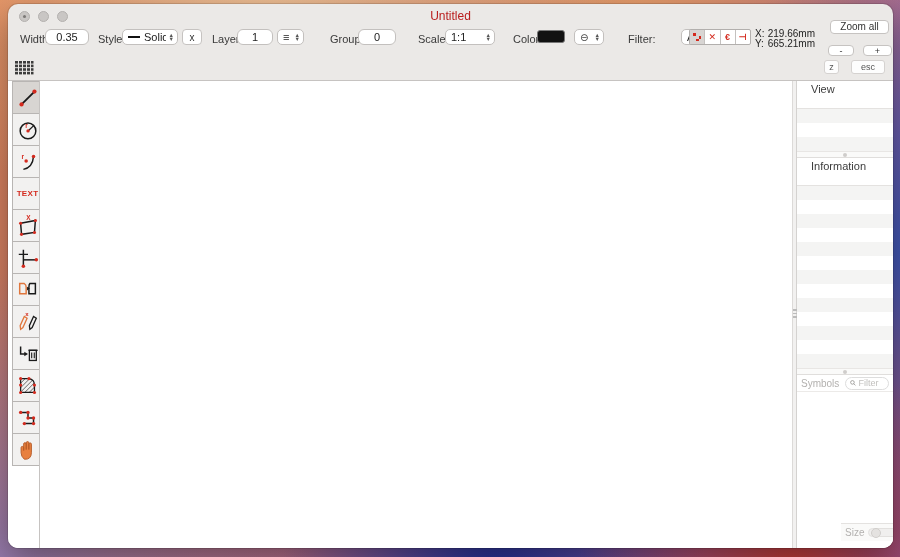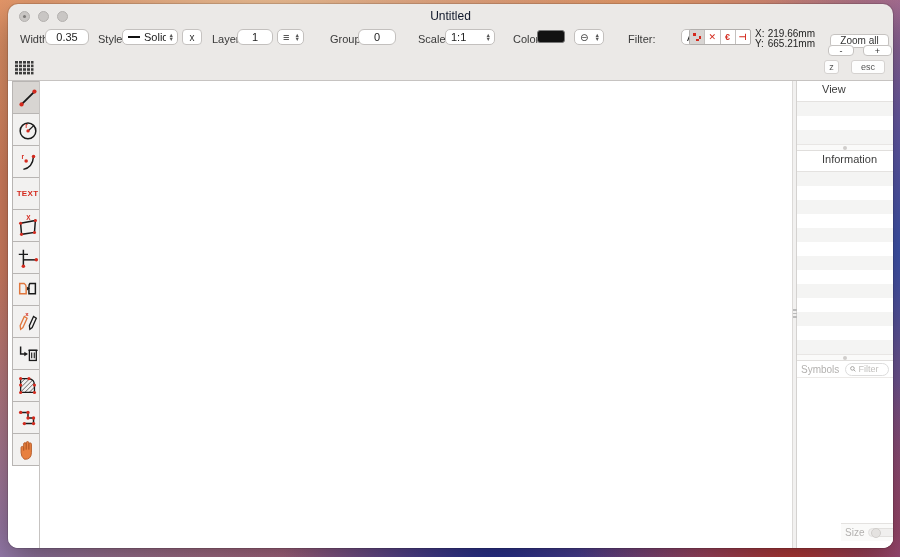--- a/index.html
+++ b/index.html
@@ -20,21 +20,21 @@
 
   .window { position:absolute; left:8px; top:4px; width:885px; height:544px;
     background:#ebe9e7; border-radius:10px; overflow:hidden;
     box-shadow:0 12px 34px rgba(0,0,0,.38), 0 0 0 1px rgba(0,0,0,.12); }
 
   
   .titlebar { position:absolute; top:0; left:0; right:0; height:22px; }
   .traffic { position:absolute; left:11px; top:7px; display:flex; gap:8px; }
   .tl { width:11px; height:11px; border-radius:50%; background:#c9c6c4; border:1px solid #b3b0ae; position:relative; }
   .tl.close::after { content:""; position:absolute; left:3px; top:3px; width:3px; height:3px; border-radius:50%; background:#7c7977; }
-  .wtitle { position:absolute; left:0; right:0; top:5px; text-align:center; font-size:12px; color:#0f172a; }
+  .wtitle { position:absolute; left:0; right:0; top:5px; text-align:center; font-size:12px; color:#b91c1c; }
 
   
   .lbl { position:absolute; font-size:11px; color:#3a3a3a; top:29px; white-space:nowrap; }
   .field { position:absolute; top:25px; height:16px; background:#fff; border:1px solid #c3c0be;
     border-radius:6px; font-size:11px; color:#222; text-align:center; line-height:14px; }
   .select { position:absolute; top:25px; height:16px; background:#fff; border:1px solid #c3c0be;
     border-radius:5px; font-size:11px; color:#222; display:flex; align-items:center;
     justify-content:space-between; padding:0 3px 0 5px; }
   .stepper { display:flex; flex-direction:column; line-height:4px; font-size:5.5px; color:#555; margin-left:3px; }
   .linesample { display:inline-block; width:12px; height:2px; background:#111; margin-right:4px; flex:none; }
@@ -77,21 +77,21 @@
   .texttool { font-size:8px; font-weight:bold; color:#d42a1e; letter-spacing:.3px; }
 
   .canvas { position:absolute; left:31px; top:0; width:753px; height:468px; background:#fff;
     border-left:1px solid #c6c3c1; }
   .vdivider { position:absolute; left:784px; top:0; width:5px; height:468px; background:#f2f1f0;
     border-left:1px solid #dcdad8; border-right:1px solid #d4d2d0; }
   .vgrip { position:absolute; left:0; top:228px; width:5px; height:10px;
     background:repeating-linear-gradient(180deg,#bbb 0 1.5px,transparent 1.5px 3.5px); }
 
   .sidepanel { position:absolute; left:789px; top:0; width:96px; height:468px; background:#fff; font-size:11px; }
-  .phead { height:21px; line-height:16px; padding-left:25px; color:#3c3c3c; border-bottom:1px solid #e4e2e0;
+  .phead { height:28px; line-height:16px; padding-left:14px; color:#3c3c3c; border-bottom:1px solid #e4e2e0;
     background:#fff; }
   .prow { height:14px; }
   .prow.alt { background:#f4f4f3; }
   .splitter { height:7px; background:#fafaf9; border-top:1px solid #e8e6e4; border-bottom:1px solid #e0dedc;
     display:flex; align-items:center; justify-content:center; }
   .splitter i { width:4px; height:4px; border-radius:50%; background:#cfcdcb; }
   .symbolsrow { height:17px; display:flex; align-items:center; padding:0 4px; gap:6px;
     border-bottom:1px solid #eceae8; }
   .dimlabel { color:#b3b1af; font-size:10px; flex:none; }
   .searchbox { flex:1; height:13px; border:1px solid #ddd; border-radius:7px; display:flex;
@@ -186,21 +186,21 @@
     <div class="coords">
       <div class="row">
           <span>X:</span>
           <span>219.66mm</span>
         </div>
       <div class="row">
           <span>Y:</span>
           <span>665.21mm</span>
         </div>
     </div>
-    <button class="btn" style="left:822px;top:30px;width:59px;height:14px;line-height:12px">Zoom all</button>
+    <button class="btn" style="left:822px;top:16px;width:59px;height:14px;line-height:12px">Zoom all</button>
     <button class="btn" style="left:820px;top:41px;width:26px;height:11px;line-height:8px;font-size:9px">-</button>
     <button class="btn" style="left:855px;top:41px;width:29px;height:11px;line-height:8px;font-size:9px">+</button>
 
 
     <svg class="gridicon" viewBox="0 0 20 16">
       <g fill="#3c3c3c">
         <rect x="1" y="1" width="3" height="2.6"></rect>
           <rect x="5" y="1" width="3" height="2.6"></rect>
           <rect x="9" y="1" width="3" height="2.6"></rect>
           <rect x="13" y="1" width="3" height="2.6"></rect>

